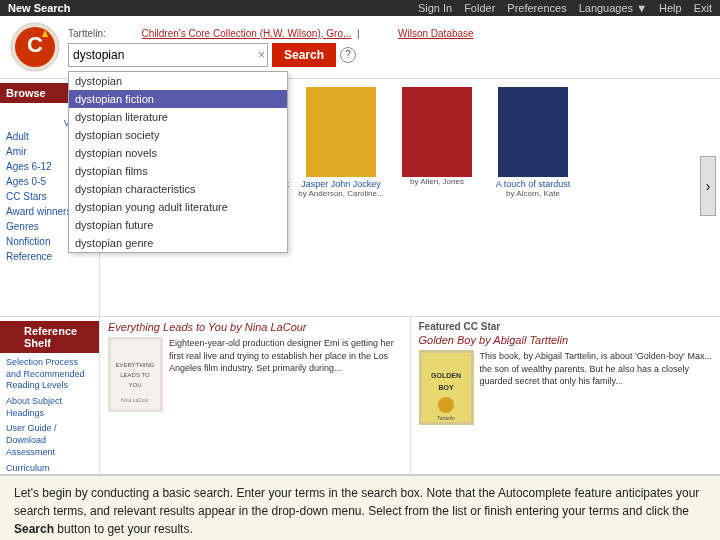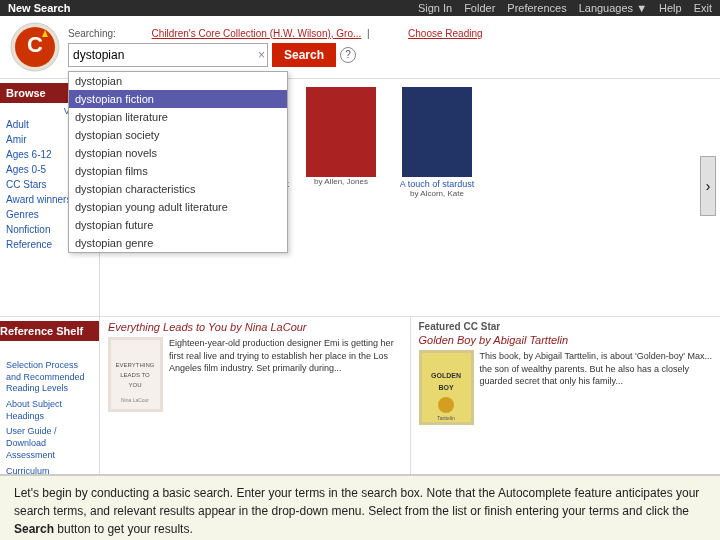--- a/index.html
+++ b/index.html
@@ -158,21 +158,21 @@
       padding: 4px 0;
       flex-shrink: 0;
     }
 
     .sidebar-section-header {
       background: #8b1a1a;
       color: #fff;
       font-size: 11px;
       font-weight: bold;
       padding: 4px 6px;
-      margin-bottom: 2px;
+      margin-bottom: 14px;
     }
 
     .sidebar-item {
       padding: 2px 6px;
       font-size: 10px;
       color: #2255aa;
       cursor: pointer;
     }
 
     .sidebar-view-all {
@@ -262,22 +262,22 @@
       border-right: 1px solid #ddd;
       padding: 4px 0;
       flex-shrink: 0;
     }
 
     .ref-shelf-header {
       background: #8b1a1a;
       color: #fff;
       font-size: 11px;
       font-weight: bold;
-      padding: 4px 0;
-      margin-bottom: 17px;
+      padding: 4px 24px;
+      margin-bottom: 2px;
     }
 
     .ref-item {
       padding: 2px 6px;
       font-size: 9px;
       color: #2255aa;
       cursor: pointer;
       line-height: 1.3;
     }
 
@@ -374,24 +374,24 @@
       <svg viewBox="0 0 50 50" xmlns="http://www.w3.org/2000/svg">
         <circle cx="25" cy="25" r="24" fill="#e8e0d0" stroke="#ccc" stroke-width="1"></circle>
         <circle cx="25" cy="25" r="20" fill="#cc3300"></circle>
         <text x="25" y="30" text-anchor="middle" font-size="22" font-weight="bold" fill="#fff" font-family="Arial">C</text>
         <polygon points="35,8 38,15 32,15" fill="#ffcc00"></polygon>
       </svg>
     </div>
 
     <div id="header-right">
       <div id="searching-line">
-        <span>Searching:</span>
+        <span>Tarttelin:</span>
         <a>Children's Core Collection (H.W. Wilson), Gro...</a>
         &nbsp;|&nbsp;
-        <a>Choose Reading</a>
+        <a>Wilson Database</a>
       </div>
 
       <div id="search-bar">
         <div id="search-input-wrapper">
           <input id="search-input" type="text" value="dystopian" style="">
           <span id="clear-btn">×</span>
 
           <div id="autocomplete-dropdown">
               <div class="autocomplete-item">dystopian</div>
               <div class="autocomplete-item selected">dystopian fiction</div>
@@ -435,20 +435,25 @@
       <div id="books-row">
           <div class="book-item">
             <div class="book-cover cover-blue"></div>
             <div class="book-title">Finding Zero</div>
             <div class="book-author">by Aczel, Amir D.</div>
           </div>
           <div class="book-item">
             <div class="book-cover cover-orange"></div>
             <div class="book-title">The man who couldn't stop</div>
             <div class="book-author">by Adam, David</div>
+          </div>
+          <div class="book-item">
+            <div class="book-cover cover-yellow"></div>
+            <div class="book-title">Jasper John Jockey</div>
+            <div class="book-author">by Anderson, Caroline...</div>
           </div>
           <div class="book-item">
             <div class="book-cover cover-red"></div>
             <div class="book-author">by Allen, Jones</div>
           </div>
           <div class="book-item">
             <div class="book-cover cover-dark"></div>
             <div class="book-title">A touch of stardust</div>
             <div class="book-author">by Alcorn, Kate</div>
           </div>

